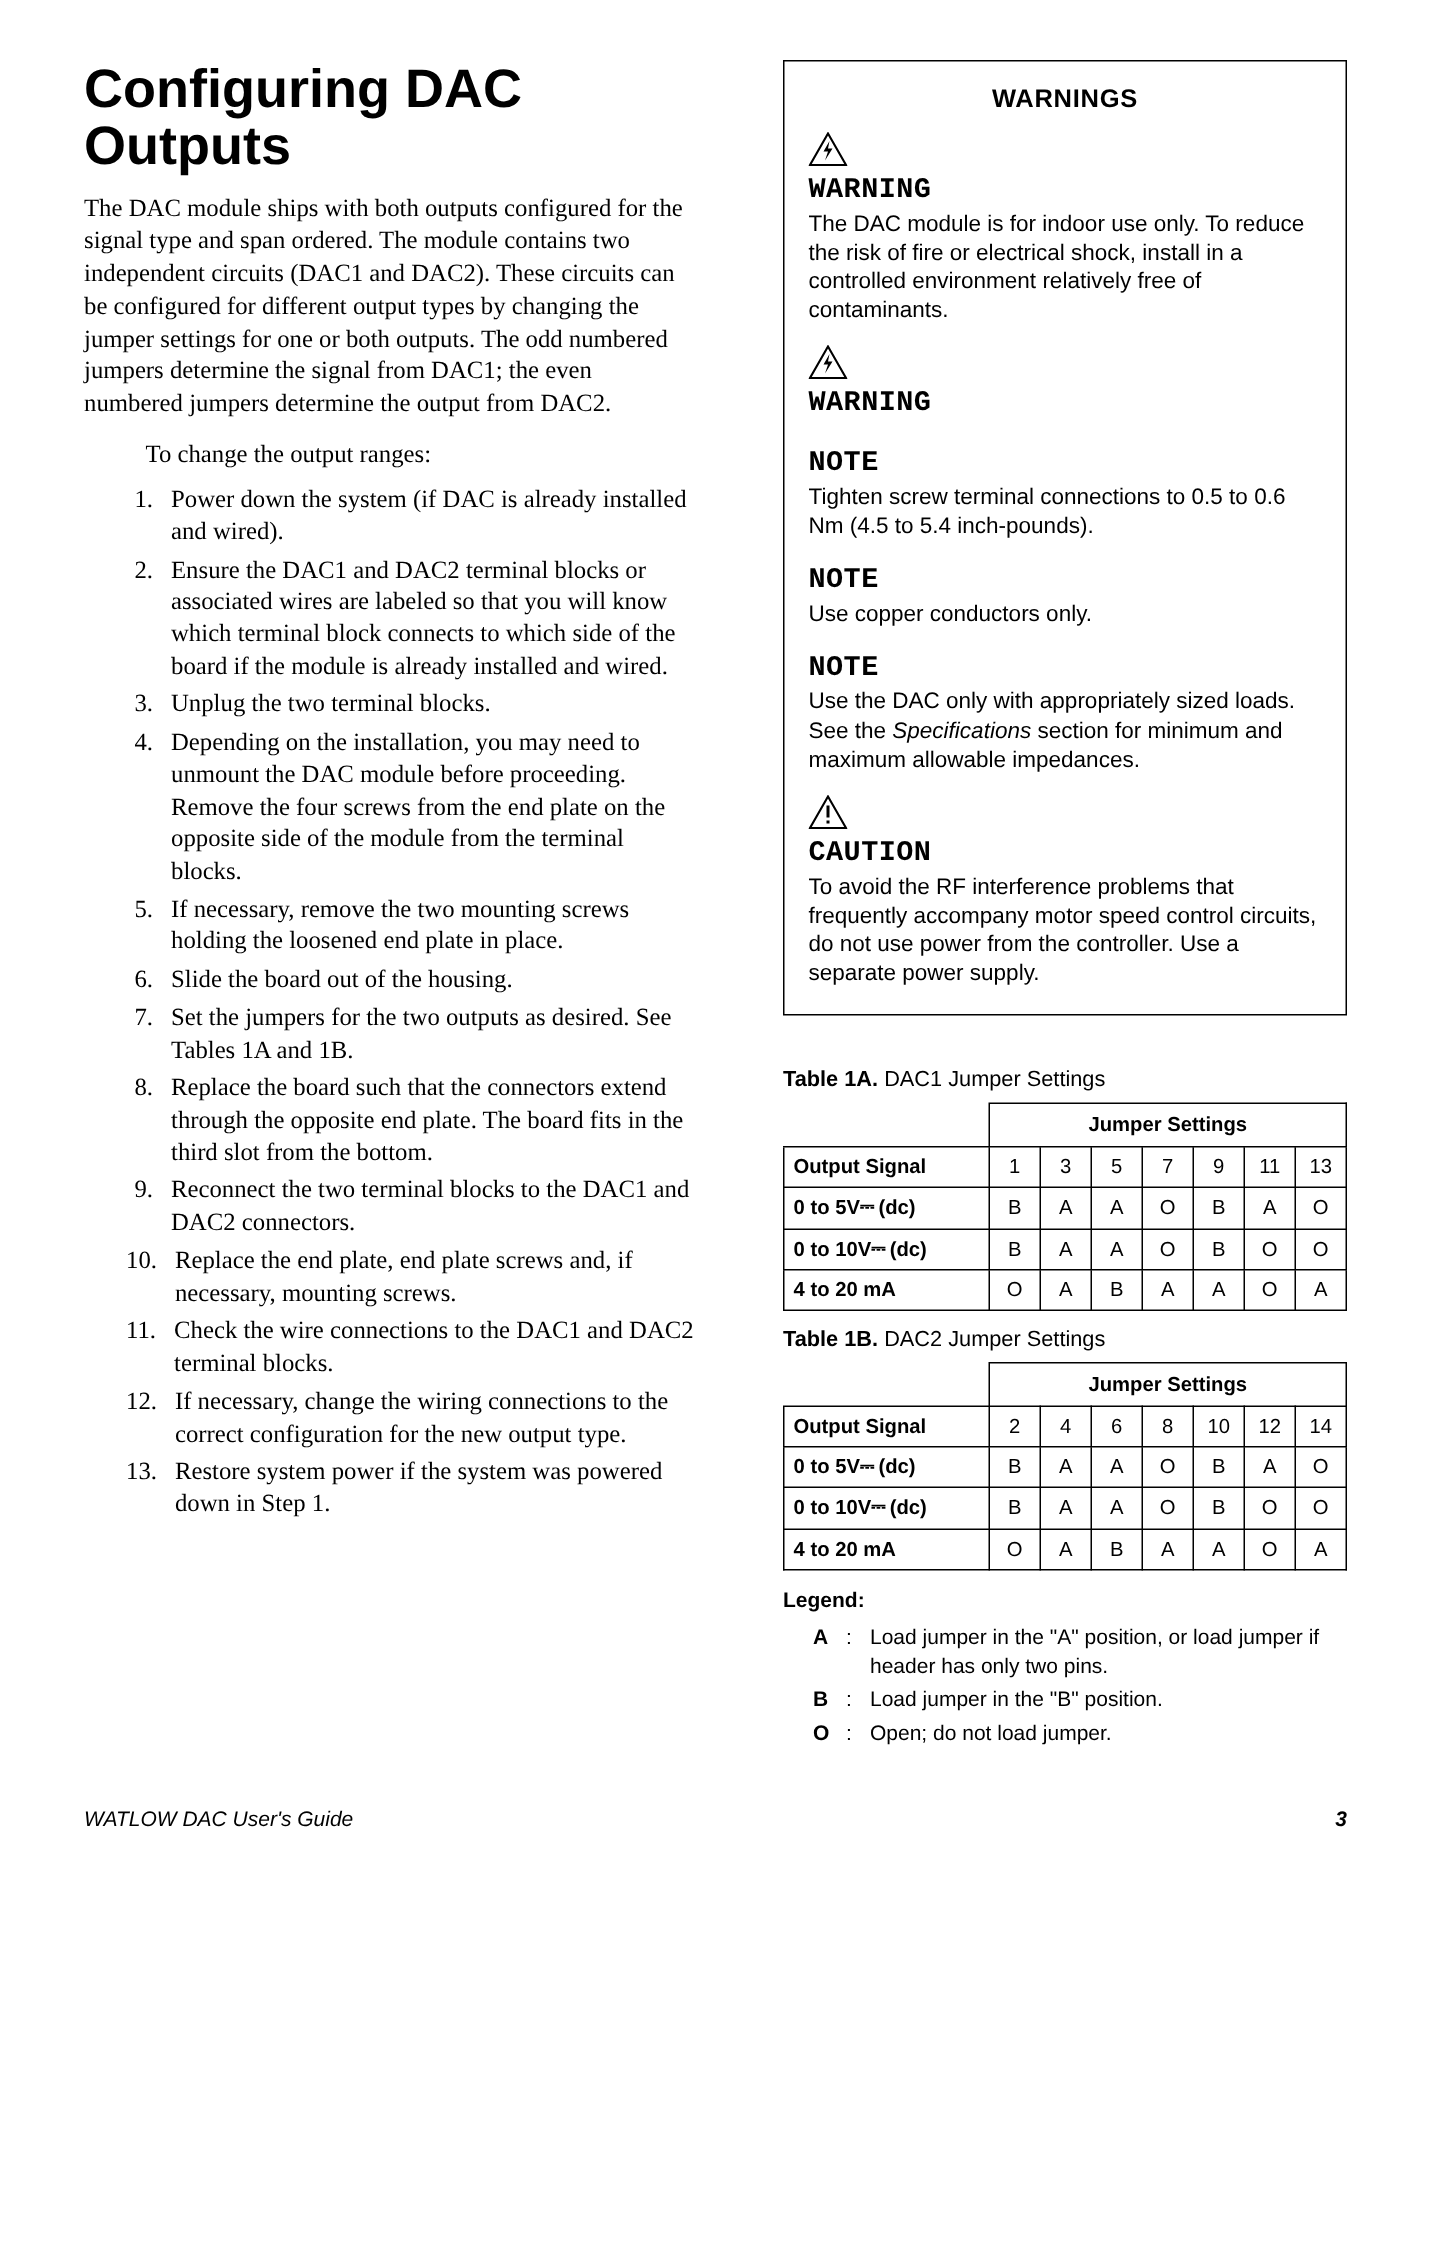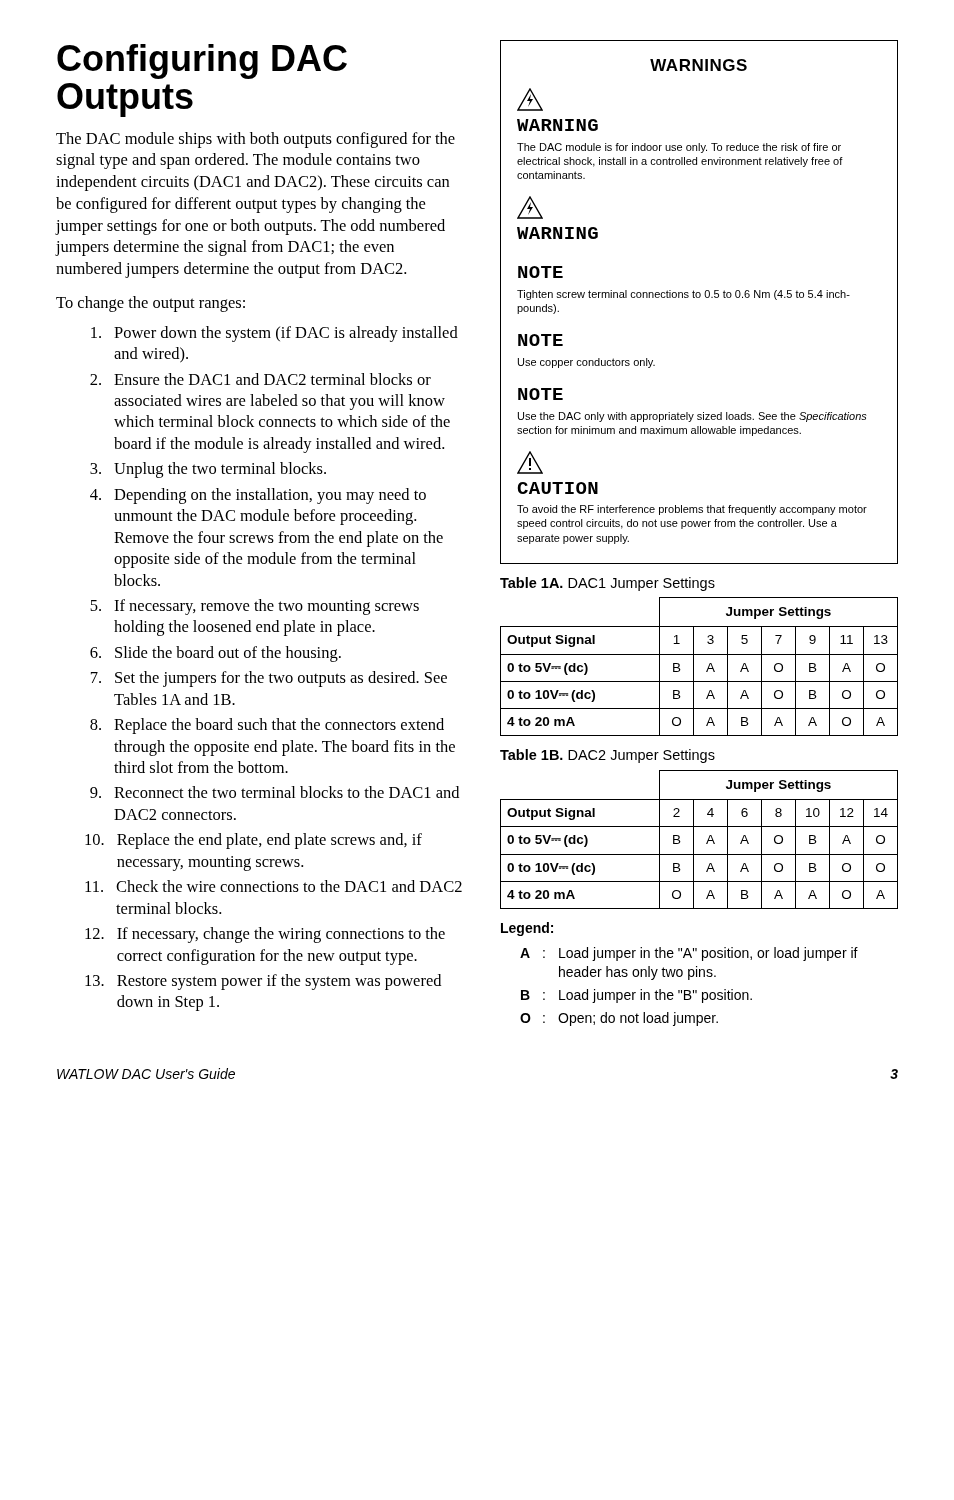--- a/index.html
+++ b/index.html
@@ -1,33 +1,33 @@
 <!DOCTYPE html>
 <html><head>
 <meta charset="utf-8">
 <style>
   * { box-sizing: border-box; margin: 0; padding: 0; }
   html, body { width: 954px; background: #fff; font-family: Georgia, 'Times New Roman', serif; color: #000; }
   body { padding: 40px 56px 30px 56px; font-size: 15px; line-height: 1.35; }
-  .cols { display: flex; gap: 36px; }
+  .cols { display: flex; gap: 58px; }
   .col-left { flex: 0 0 408px; }
   .col-right { flex: 1 1 auto; }
   h1 { font-family: Arial, Helvetica, sans-serif; font-weight: 800; font-size: 36px; line-height: 1.05; margin-bottom: 12px; }
   .para { font-family: 'Times New Roman', Times, serif; font-size: 16.5px; line-height: 1.32; margin-bottom: 12px; }
-  .para.last { margin-bottom: 8px; }
+  .para.last { margin-bottom: 8px; margin-left: 41px; }
   ol.main { list-style: none; padding-left: 28px; }
   ol.main li { display: flex; margin-bottom: 4px; font-family: 'Times New Roman', Times, serif; font-size: 16.5px; line-height: 1.3; }
   ol.main li .num { flex: 0 0 30px; text-align: right; padding-right: 12px; }
   ol.main li .txt { flex: 1 1 auto; }
 
-  .warn-box { border: 1px solid #000; padding: 14px 16px 18px 16px; margin-bottom: 10px; }
+  .warn-box { border: 1px solid #000; padding: 14px 16px 18px 16px; margin-bottom: 34px; }
   .warn-title { font-family: Arial, Helvetica, sans-serif; font-weight: 700; font-size: 17px; text-align: center; margin-bottom: 10px; letter-spacing: .5px; }
   .icon-warn svg, .icon-caution svg { display: block; }
   .warn-head { font-family: Liberation Mono, monospace; font-weight: 700; font-size: 19px; letter-spacing: .3px; margin-top: 2px; }
-  .warn-body { font-family: 'Arial Narrow', Arial, sans-serif; font-size: 11px; line-height: 1.28; font-stretch: condensed; }
+  .warn-body { font-family: 'Arial Narrow', Arial, sans-serif; font-size: 15px; line-height: 1.28; font-stretch: condensed; }
   .warn-block { margin-bottom: 14px; }
   .warn-block:last-child { margin-bottom: 0; }
 
   .tbl-title { font-family: Arial, Helvetica, sans-serif; font-size: 14.5px; margin: 10px 0 4px 0; }
   .tbl-title b { font-weight: 700; }
   table.jumper { border-collapse: collapse; width: 100%; font-family: Arial, Helvetica, sans-serif; font-size: 13.5px; }
   table.jumper th, table.jumper td { border: 1px solid #000; text-align: center; padding: 4px 0; }
   table.jumper th.grouphdr { font-weight: 700; padding: 5px 0; }
   table.jumper td.rowhdr { text-align: left; padding-left: 6px; font-family: Arial, Helvetica, sans-serif; font-weight: 700; }
   table.jumper th.os { text-align: left; padding-left: 6px; font-weight: 700; }

